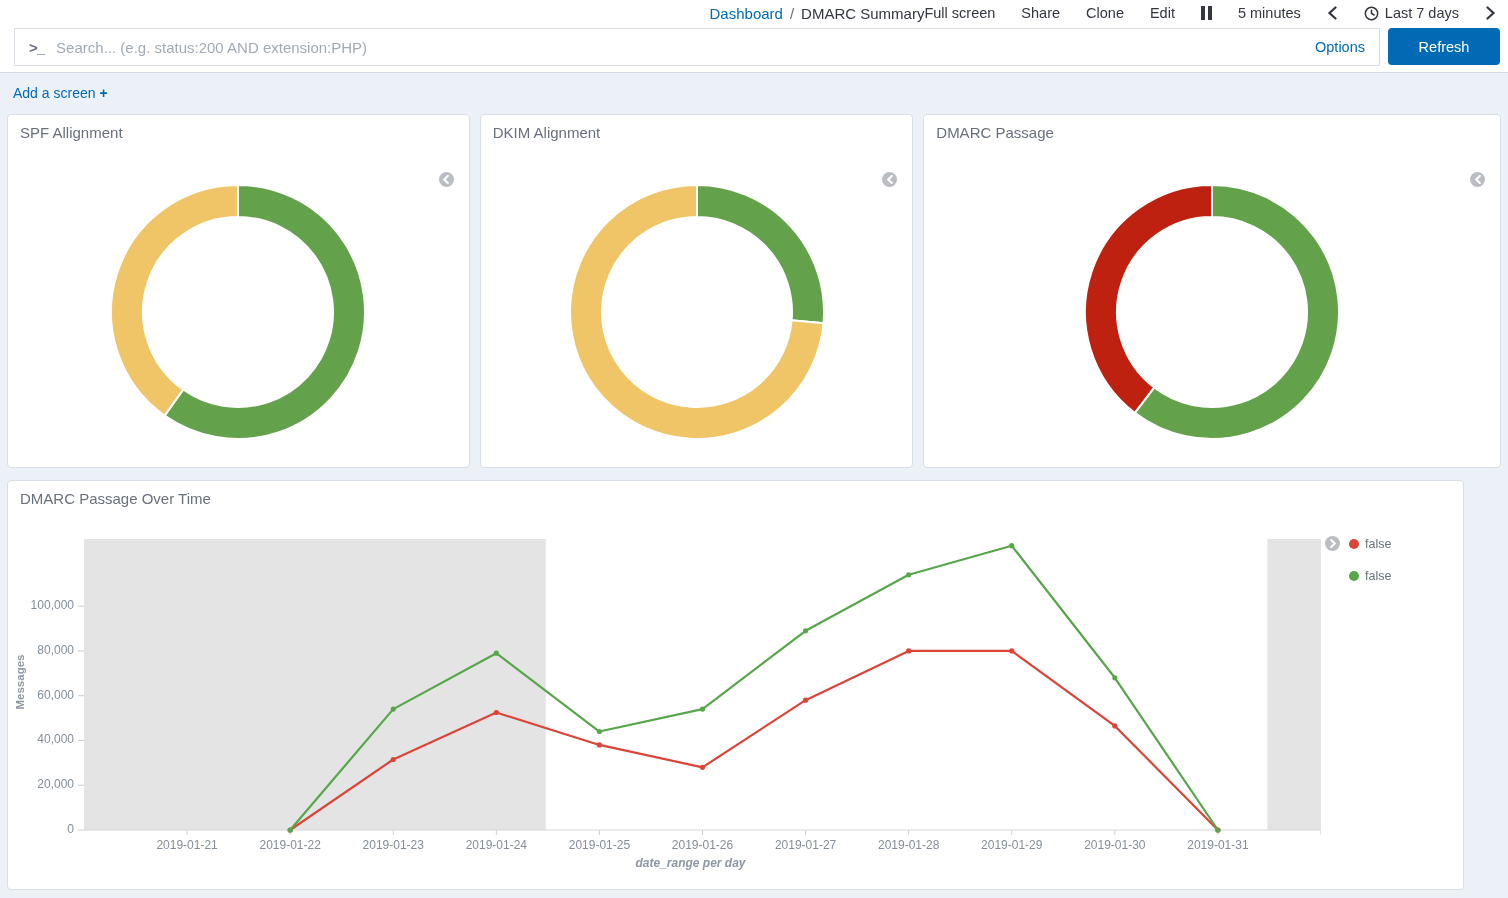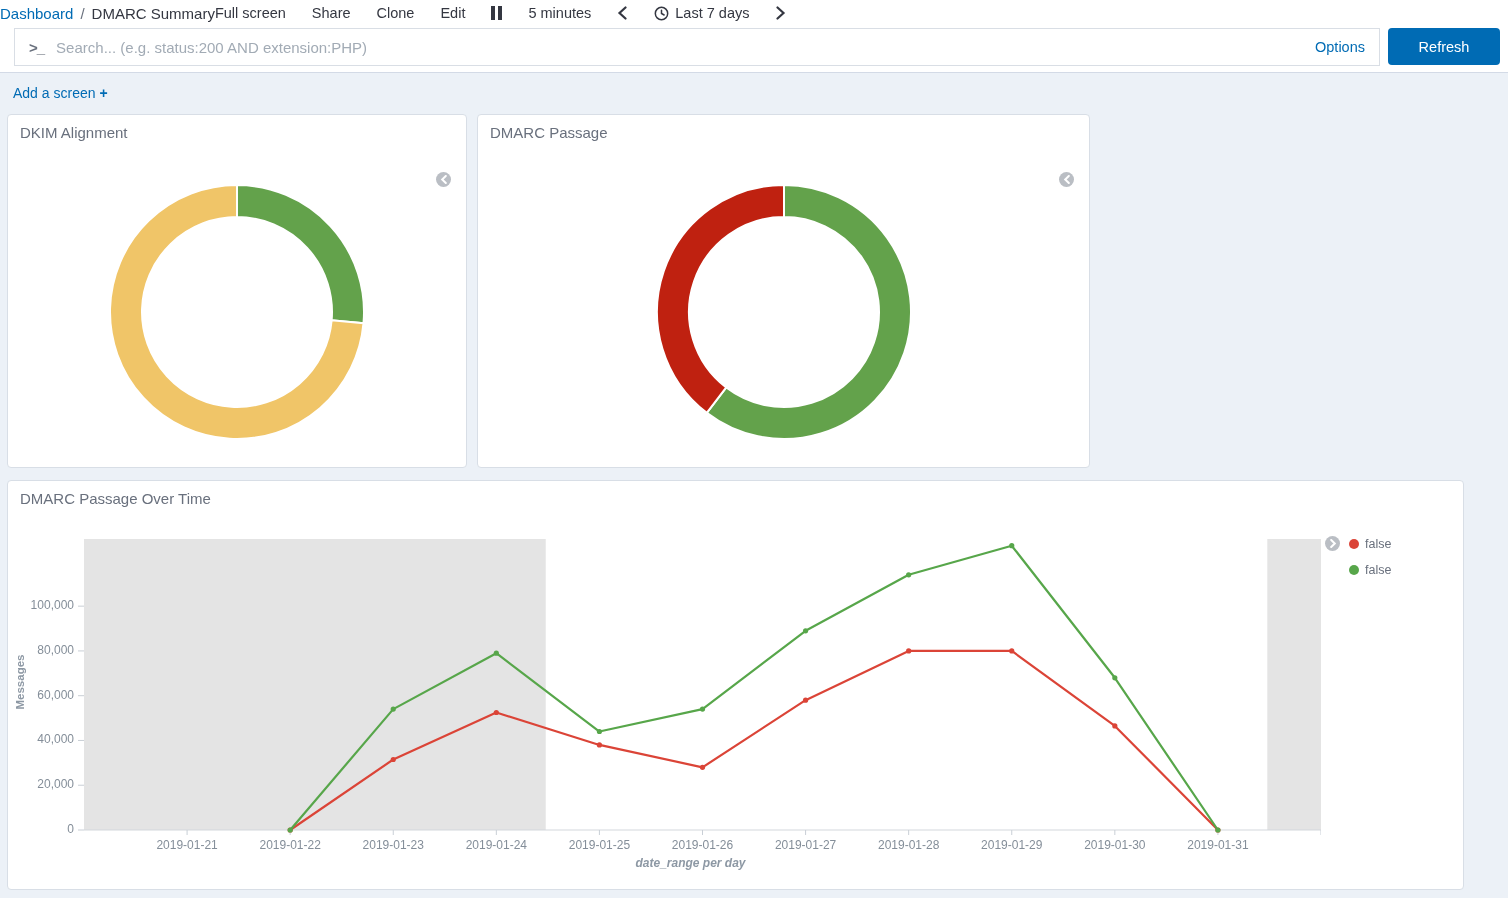--- a/index.html
+++ b/index.html
@@ -1,19 +1,19 @@
 <!DOCTYPE html>
 <html><head>
 <meta charset="utf-8">
 <style>
   * { box-sizing: border-box; margin: 0; padding: 0; }
   html,body { width:1508px; height:898px; overflow:hidden; background:#ECF1F7;
     font-family:"Liberation Sans", sans-serif; }
   .topbar { background:#fff; }
-  .nav-row { height:26px; display:flex; align-items:center; justify-content:flex-start; padding:0 12px 0 0; }
+  .nav-row { height:26px; display:flex; align-items:center; justify-content:flex-end; padding:0 12px 0 0; }
   .breadcrumb { font-size:15px; color:#343741; display:flex; gap:7px; align-items:center; }
   .breadcrumb a { color:#006BB4; text-decoration:none; cursor:pointer; }
   .breadcrumb .sep { color:#69707D; }
   .nav-menu { display:flex; align-items:center; gap:26px; font-size:14.5px; color:#343741; }
   .nav-menu .nav-link { cursor:pointer; }
   .pause-icon { display:inline-flex; gap:3px; cursor:pointer; }
   .pause-icon i { display:block; width:4px; height:14px; background:#343741; }
   .chev-btn { background:none; border:none; cursor:pointer; display:inline-flex; align-items:center; }
   .time-range { display:inline-flex; align-items:center; gap:6px; cursor:pointer; }
   .search-row { display:flex; align-items:flex-start; gap:8px; padding:2px 8px 6px 14px; background:#fff; }
@@ -40,21 +40,21 @@
   .wide-panel { margin-top:12px; height:410px; width:1457px; }
   .chart-area { position:absolute; left:0; top:0; width:1313px; height:410px; }
   .ytick { position:absolute; width:62px; text-align:right; font-size:12px; color:#848E99; }
   .xtick { position:absolute; width:86px; text-align:center; font-size:12px; color:#848E99; }
   .y-axis-title { position:absolute; left:-58px; top:195px; width:140px; text-align:center;
     transform:rotate(-90deg); font-size:11.5px; font-weight:bold; color:#8D98A4; }
   .x-axis-title { position:absolute; left:64px; width:1237px; top:375px; text-align:center;
     font-size:12px; font-weight:bold; color:#8D98A4;font-style:italic; }
   .legend { position:absolute; left:1317px; top:55px; display:flex; gap:9px; }
   .legend .round-btn { position:static; flex:0 0 auto; }
-  .legend-items { display:flex; flex-direction:column; gap:12px; padding-top:1px; }
+  .legend-items { display:flex; flex-direction:column; gap:18px; padding-top:1px; }
   .legend-item { display:flex; align-items:center; gap:6px; cursor:pointer; }
   .legend-dot { width:10px; height:10px; border-radius:50%; }
   .legend-label { font-size:12.5px; color:#69707D; }
 </style>
 </head>
 <body>
 
 <div class="topbar">
   <div class="nav-row">
     <div class="breadcrumb">
@@ -100,20 +100,32 @@
     <button class="refresh-btn">Refresh</button>
   </div>
 </div>
 
 <div class="content">
   <div class="filter-row">
     <span class="add-filter"><span>Add a screen</span><span class="plus">+</span></span>
   </div>
 
   <div class="grid-row donut-row">
+    <div class="panel p1">
+      <div class="panel-title">SPF Allignment</div>
+      <button class="round-btn">
+        <svg width="8" height="9" viewBox="0 0 8 9">
+            <path d="M5.8 1 L2.2 4.5 L5.8 8" fill="none" stroke="#fff" stroke-width="2" stroke-linecap="round"></path>
+          </svg>
+      </button>
+      <div class="donut-wrap"><svg width="256" height="256">
+            <path d="M128 1 A127 127 0 1 1 54.648266665372034 231.67508484108237 L73.1305931748846 205.5522288181325 A95 95 0 1 0 128 33 Z" fill="#63A24B" stroke="#fff" stroke-width="2"></path>
+            <path d="M54.648266665372034 231.67508484108237 A127 127 0 0 1 127.99999999999997 1 L127.99999999999999 33 A95 95 0 0 0 73.1305931748846 205.5522288181325 Z" fill="#F0C568" stroke="#fff" stroke-width="2"></path>
+          </svg></div>
+    </div>
     <div class="panel p2">
       <div class="panel-title">DKIM Alignment</div>
       <button class="round-btn">
         <svg width="8" height="9" viewBox="0 0 8 9">
             <path d="M5.8 1 L2.2 4.5 L5.8 8" fill="none" stroke="#fff" stroke-width="2" stroke-linecap="round"></path>
           </svg>
       </button>
       <div class="donut-wrap"><svg width="256" height="256">
             <path d="M128 1 A127 127 0 0 1 254.5089683611829 139.1571019619444 L222.6326928686014 136.3458636723206 A95 95 0 0 0 128 33 Z" fill="#63A24B" stroke="#fff" stroke-width="2"></path>
             <path d="M254.5089683611829 139.1571019619444 A127 127 0 1 1 127.99999999999997 1 L127.99999999999999 33 A95 95 0 1 0 222.6326928686014 136.3458636723206 Z" fill="#F0C568" stroke="#fff" stroke-width="2"></path>

